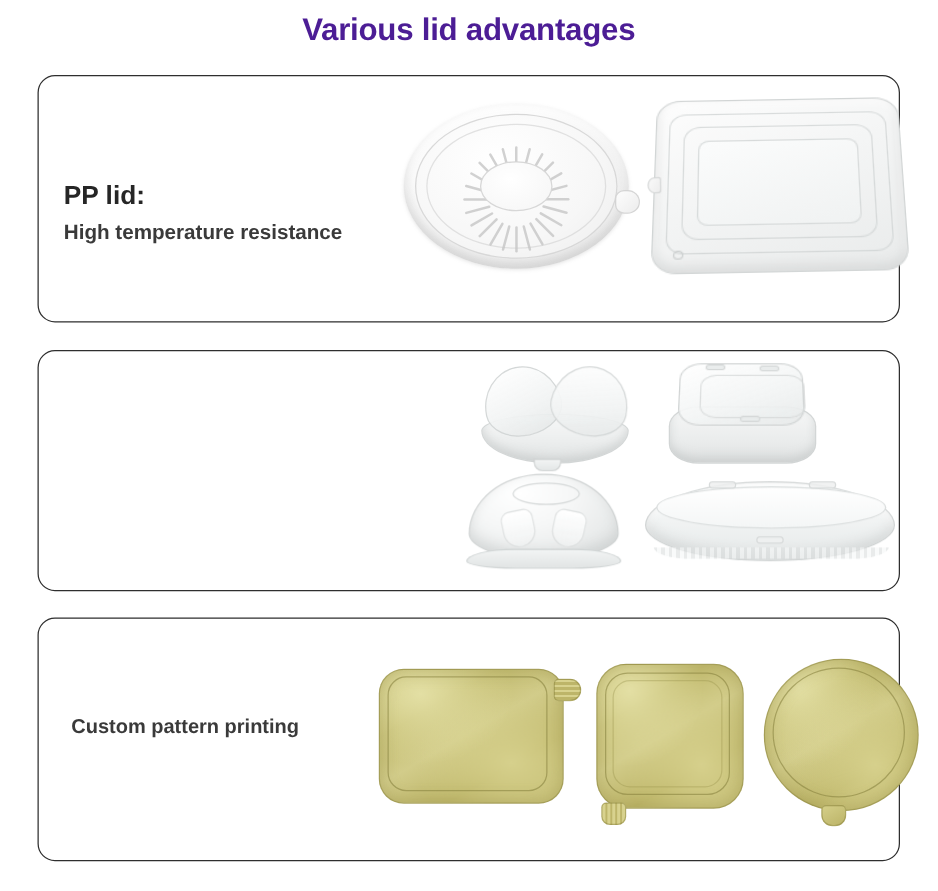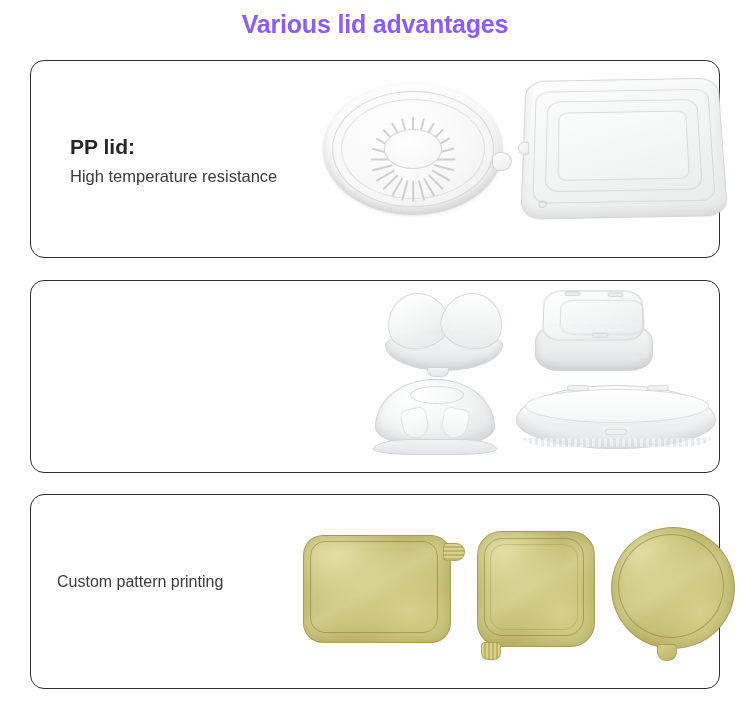--- a/index.html
+++ b/index.html
@@ -21,21 +21,21 @@
 
   
   .page-title {
     position: absolute;
     top: 10px;
     left: 0;
     width: 750px;
     text-align: center;
     font-size: 25px;
     font-weight: bold;
-    color: #8b5cf6;
+    color: #4c1d95;
     letter-spacing: -0.2px;
     font-family: "Liberation Sans", sans-serif;
   }
 
   
   .card {
     position: absolute;
     left: 30px;
     width: 690px;
     border: 1.4px solid #2e2e2e;
@@ -52,34 +52,34 @@
     width: 100%;
     height: 100%;
   }
 
   
   .text-block {
     position: absolute;
     left: 20px;
     color: #2b2b2b;
   }
-  #card-pp   .text-block { top: 74px; margin-left: 19px; }
+  #card-pp   .text-block { top: 84px; }
   #card-pe   .text-block { top: 57px; }
   #card-gold .text-block { top: 54px; }
 
   .heading {
     font-size: 21px;
     font-weight: bold;
     color: #262626;
     line-height: 1.17;
     white-space: pre-line;
   }
   .subtext {
     font-size: 16.5px;
-    font-weight: normal;
+    font-weight: bold;
     color: #3a3a3a;
     line-height: 1.5;
     margin-top: 4px;
     white-space: pre-line;
   }
   #card-gold .heading { font-size: 20.5px; }
   #card-gold .subtext { font-size: 16px; margin-top: 21px; padding-left: 6px; }
   #card-pe   .subtext { margin-top: 5px; }
 
   

